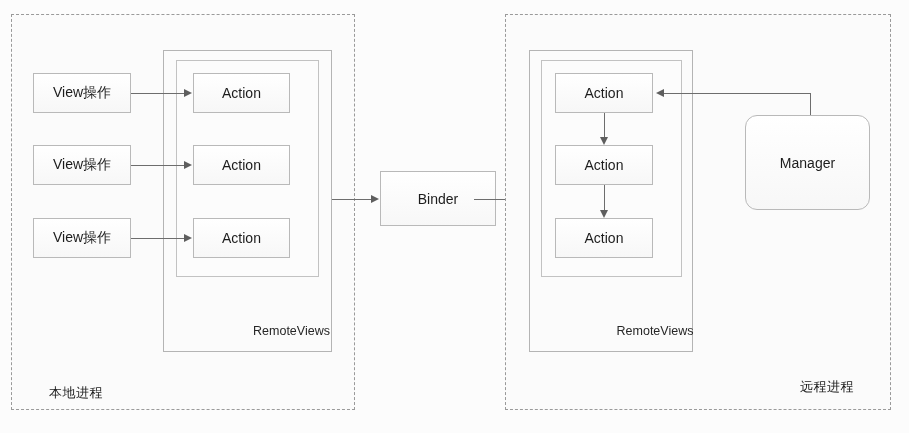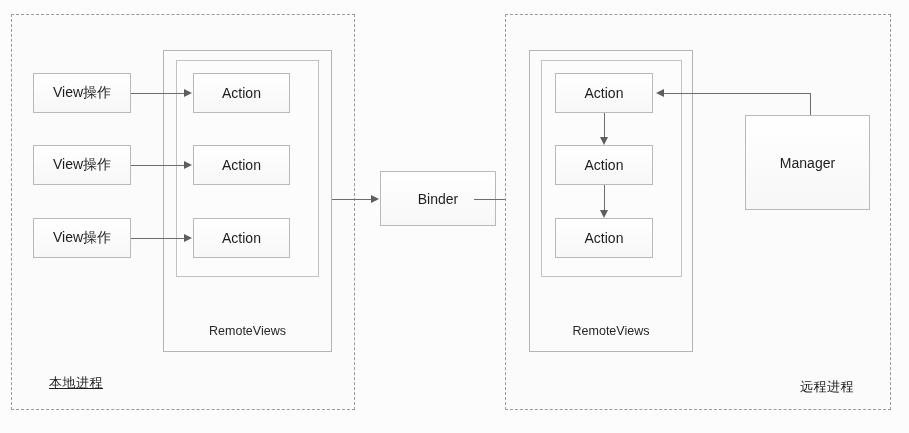--- a/index.html
+++ b/index.html
@@ -42,20 +42,21 @@
     background: #fcfcfc;
     box-sizing: border-box;
   }
   .rv-label {
     position: absolute;
     width: 100%;
     text-align: center;
     font-size: 12.5px;
     color: #262626;
     white-space: nowrap;
+    padding-left: 44px;
   }
   
   .node {
     position: absolute;
     box-sizing: border-box;
     border: 1px solid #b9b9b9;
     background: linear-gradient(#ffffff, #f7f7f7);
     display: flex;
     align-items: center;
     justify-content: center;
@@ -122,21 +123,21 @@
   </div>
   <div class="node" style="left:193px; top:145px; width:97px; height:40px;">
     <span>Action</span>
   </div>
   <div class="node" style="left:193px; top:218px; width:97px; height:40px;">
     <span>Action</span>
   </div>
 
   <div class="rv-label" style="left:163px; top:324px; width:169px;">RemoteViews</div>
 
-  <div class="process-label" style="left:49px; top:374px;text-decoration:underline;">本地进程</div>
+  <div class="process-label" style="left:49px; top:384px;">本地进程</div>
 
   <div class="hline" style="left:131px; top:93px; width:54px;"></div>
   <div class="arrow-right" style="left:184px; top:88.5px;"></div>
 
   <div class="hline" style="left:131px; top:165px; width:54px;"></div>
   <div class="arrow-right" style="left:184px; top:160.5px;"></div>
 
   <div class="hline" style="left:131px; top:238px; width:54px;"></div>
   <div class="arrow-right" style="left:184px; top:233.5px;"></div>
 
@@ -167,21 +168,21 @@
   </div>
 
   <div class="vline" style="left:604px; top:113px; height:24px;"></div>
   <div class="arrow-down" style="left:599.5px; top:137px;"></div>
 
   <div class="vline" style="left:604px; top:185px; height:25px;"></div>
   <div class="arrow-down" style="left:599.5px; top:210px;"></div>
 
   <div class="rv-label" style="left:529px; top:324px; width:164px;">RemoteViews</div>
 
-  <div class="node" style="left:745px; top:115px; width:125px; height:95px;">
+  <div class="node" style="left:745px; top:115px; width:125px; height:95px;border-radius:12px;">
     <span>Manager</span>
   </div>
 
   <div class="vline" style="left:810px; top:93px; height:22px;"></div>
   <div class="hline" style="left:663px; top:93px; width:148px;"></div>
   <div class="arrow-left" style="left:656px; top:88.5px;"></div>
 
   <div class="process-label" style="left:800px; top:378px;">远程进程</div>
 
 </div>

